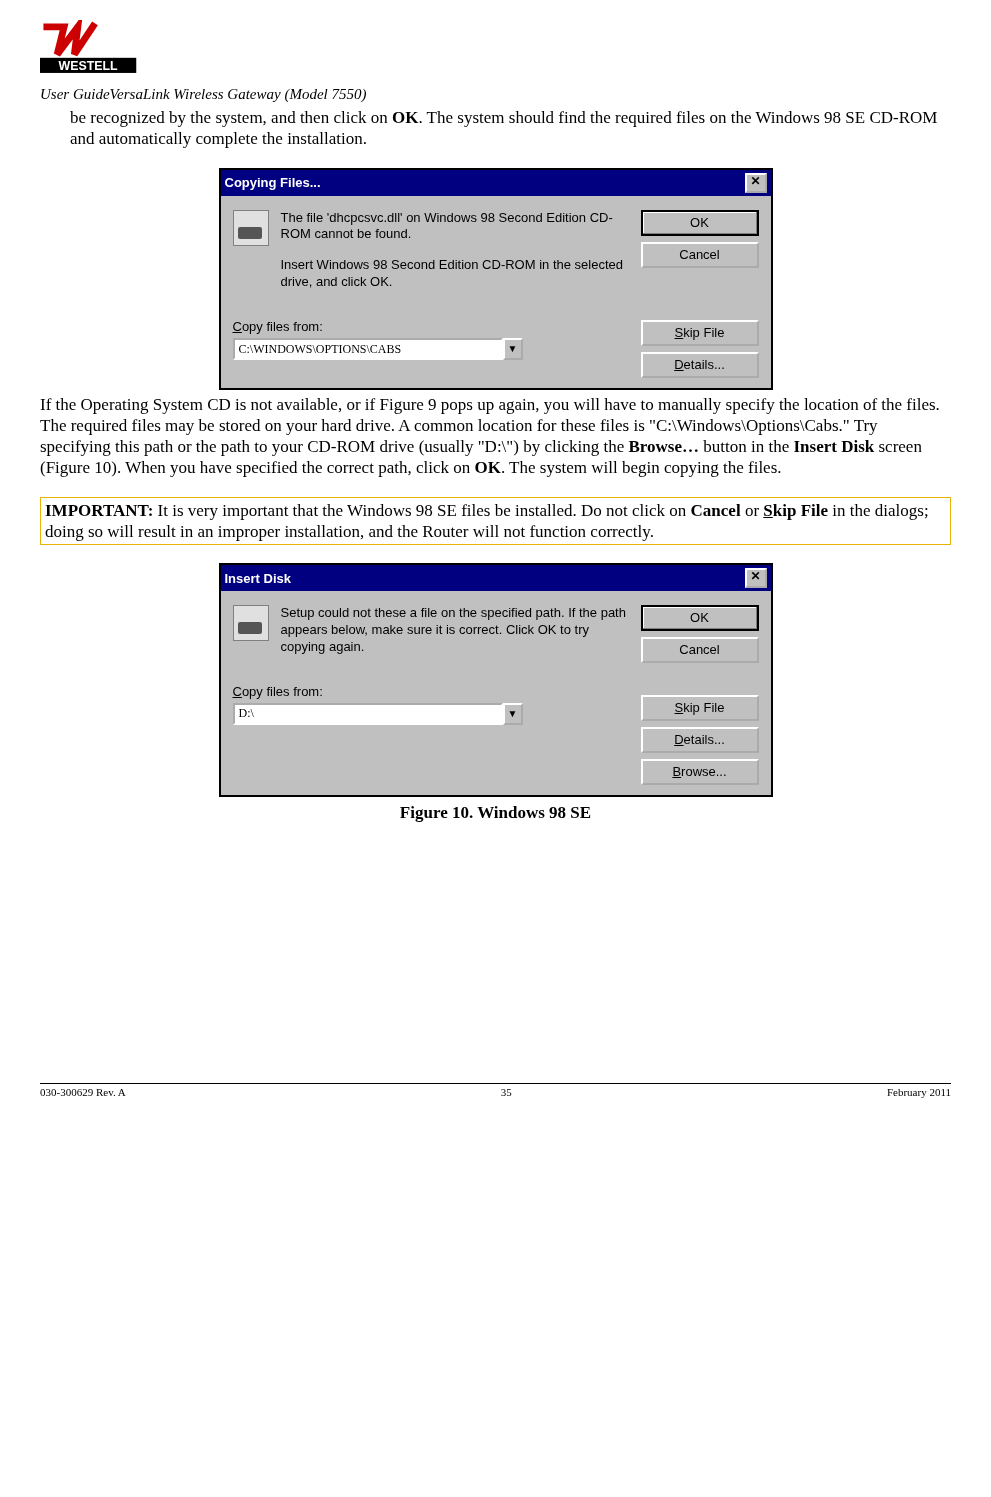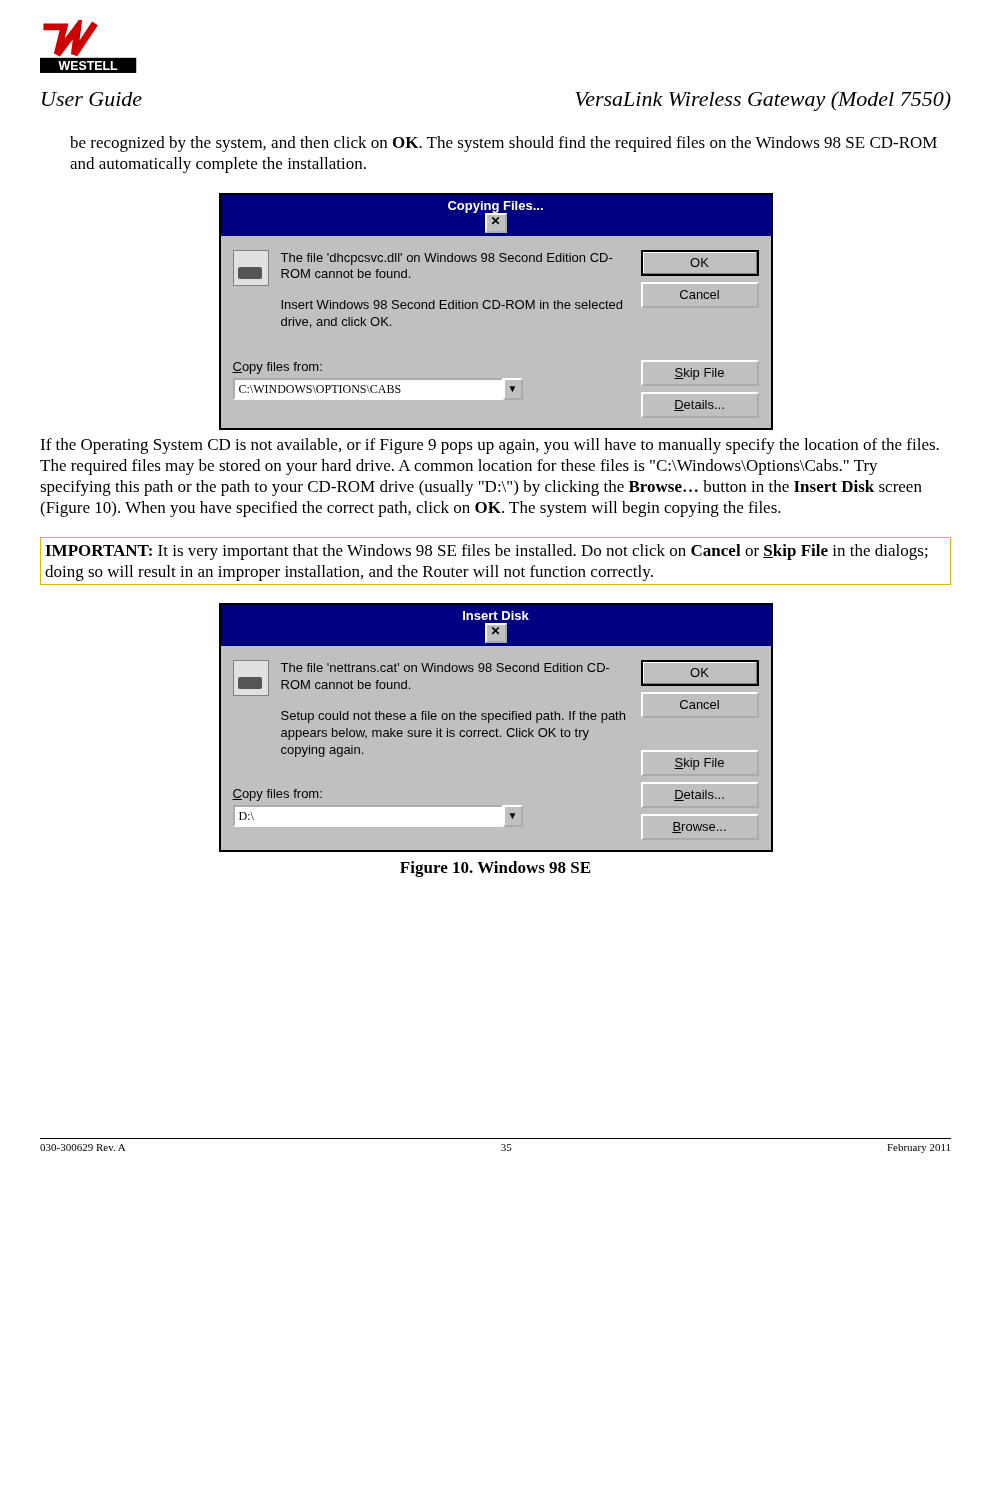--- a/index.html
+++ b/index.html
@@ -15,24 +15,23 @@
     padding: 20px 40px 20px 40px;
     box-sizing: border-box;
   }
   .logo {
     width: 110px;
     height: 55px;
     margin-bottom: 6px;
   }
   .header-row {
     display: flex;
-    justify-content: space-between;
     font-style: italic;
-    font-size: 22px;
-    margin-bottom: 20px;
+    font-size: 15px;
+    margin-bottom: 4px;
   }
   .para {
     margin: 0 0 18px 0;
     line-height: 1.25;
   }
   .para.indent { padding-left: 30px; }
   .bold { font-weight: bold; }
   .figure-wrap {
     text-align: center;
     margin: 10px 0 4px 0;
@@ -71,21 +70,20 @@
     color: #000;
   }
   .dlg-title {
     background: #000080;
     color: #fff;
     font-weight: bold;
     padding: 3px 4px;
     display: flex;
     justify-content: space-between;
     align-items: center;
-    flex-direction: column;
   }
   .dlg-close {
     width: 18px;
     height: 16px;
     background: #c0c0c0;
     border: 2px outset #fff;
     color: #000;
     font-weight: bold;
     text-align: center;
     line-height: 12px;
@@ -234,21 +232,20 @@
     <div class="dlg">
       <div class="dlg-title">
         <span>Insert Disk</span>
         <div class="dlg-close">✕</div>
       </div>
       <div class="dlg-body">
         <div class="dlg-left">
           <div class="dlg-icon-row">
             <div class="dlg-icon"></div>
             <div class="dlg-text">
-              <p>The file 'nettrans.cat' on Windows 98 Second Edition CD-ROM cannot be found.</p>
               <p>Setup could not these a file on the specified path. If the path appears below, make sure it is correct. Click OK to try copying again.</p>
             </div>
           </div>
           <div class="dlg-copylabel"><span class="u">C</span><span>opy files from:</span></div>
           <div class="dlg-combo">
             <input type="text" value="D:\" style="">
             <div class="arrow">▼</div>
           </div>
         </div>
         <div class="dlg-right">

